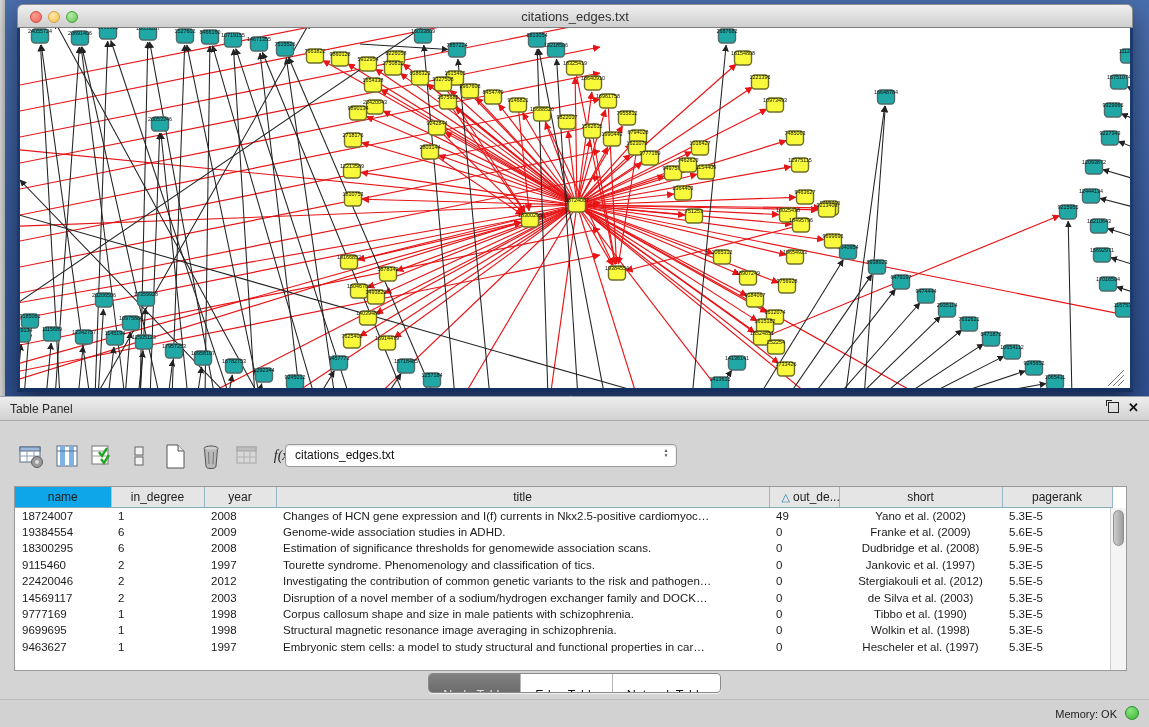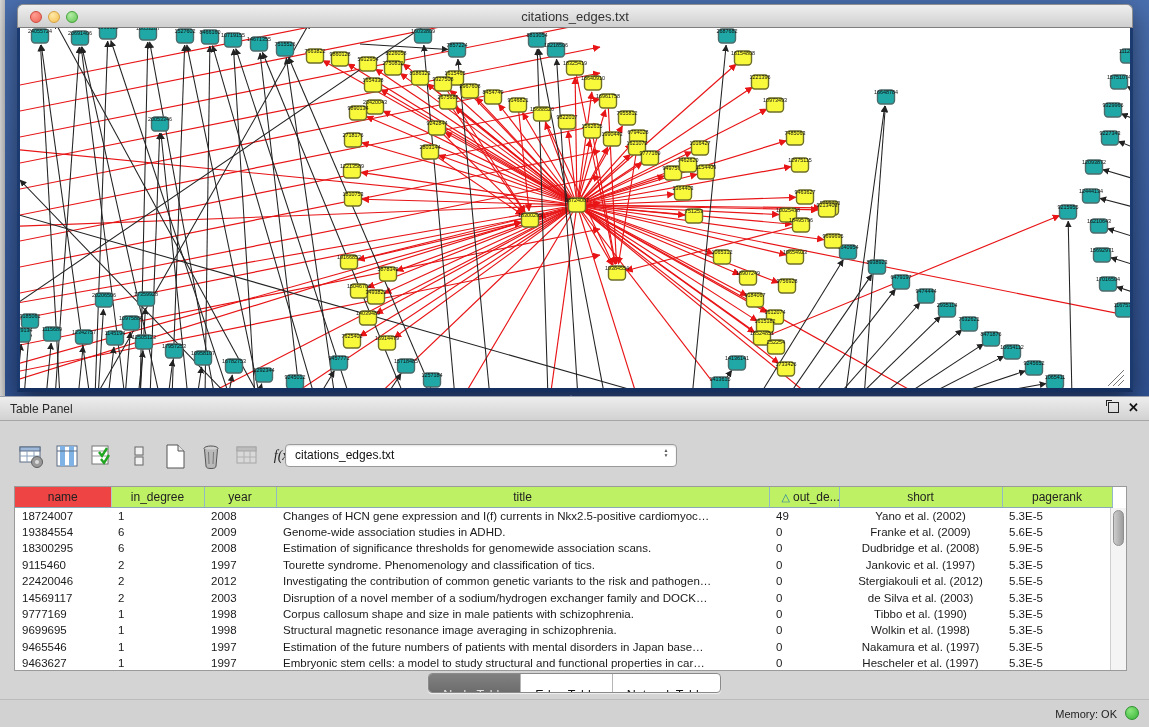--- a/index.html
+++ b/index.html
@@ -49,24 +49,24 @@
   .combo { position:absolute; left:285px; top:48px; width:392px; height:23px;
     background:#fff; border:1px solid #9a9a9a; border-radius:4px;
     font-size:12px; color:#111; line-height:21px; padding-left:9px;
     box-shadow:inset 0 1px 2px rgba(0,0,0,.12); }
   .combo .stepper { position:absolute; right:4px; top:3px; width:12px; text-align:center;
     font-size:5px; color:#555; line-height:5px; letter-spacing:0; }
 
   .table-wrap { position:absolute; left:14px; top:90px; width:1113px; height:185px;
     background:#fff; border:1px solid #9a9a9a; overflow:hidden; }
   table.nodes { border-collapse:collapse; table-layout:fixed; width:1097px; }
-  table.nodes th { height:20px; background:#bef264; font-weight:normal; font-size:12px; color:#222;
+  table.nodes th { height:20px; background:#e5e5e5; font-weight:normal; font-size:12px; color:#222;
     border-right:1px solid #93b9c8; border-bottom:1px solid #88a9b8; text-align:center;
     overflow:hidden; white-space:nowrap; }
-  table.nodes th.first { background:#ef4444; border-right-color:#b9c4c9; }
+  table.nodes th.first { background:#0ea5e9; border-right-color:#b9c4c9; }
   table.nodes th.sorted { text-align:left; padding-left:12px; }
   .sort-tri { color:#2a7ba3; font-size:11px; }
   table.nodes td { font-size:11.5px; color:#1a1a1a; line-height:16.4px; height:16.4px;
     white-space:nowrap; overflow:hidden; padding-left:7px; }
   table.nodes td.center { text-align:center; padding-left:0; }
   .vscroll { position:absolute; right:0; top:21px; bottom:0; width:16px;
     background:#f4f4f4; border-left:1px solid #cfcfcf; }
   .vscroll .thumb { position:absolute; left:2px; top:2px; width:11px; height:36px;
     border-radius:6px; background:linear-gradient(90deg,#cdcdcd,#9d9d9d); border:1px solid #8f8f8f; }
 
@@ -947,29 +947,20 @@
           <tr>
             <td>9699695</td>
             <td>1</td>
             <td>1998</td>
             <td>Structural magnetic resonance image averaging in schizophrenia.</td>
             <td>0</td>
             <td class="center">Wolkin et al. (1998)</td>
             <td>5.3E-5</td>
           </tr>
           <tr>
-            <td>9465546</td>
-            <td>1</td>
-            <td>1997</td>
-            <td>Estimation of the future numbers of patients with mental disorders in Japan base…</td>
-            <td>0</td>
-            <td class="center">Nakamura et al. (1997)</td>
-            <td>5.3E-5</td>
-          </tr>
-          <tr>
             <td>9463627</td>
             <td>1</td>
             <td>1997</td>
             <td>Embryonic stem cells: a model to study structural and functional properties in car…</td>
             <td>0</td>
             <td class="center">Hescheler et al. (1997)</td>
             <td>5.3E-5</td>
           </tr>
         </tbody>
     </table>

